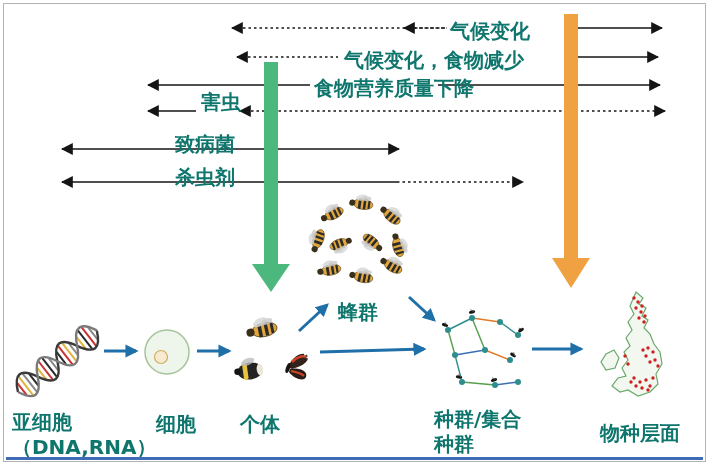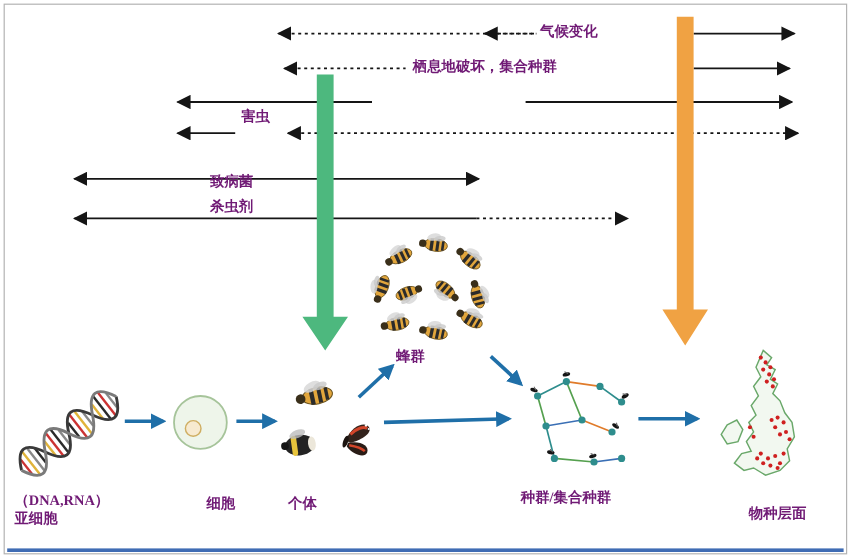--- a/index.html
+++ b/index.html
@@ -8,22 +8,22 @@
     font-family:"DejaVu Sans", sans-serif; overflow:hidden;
   }
   .frame {
     position:absolute; inset:3px; border:1px solid #b3b3b3; pointer-events:none;
   }
   .bottom-line {
     position:absolute; left:6px; right:6px; bottom:5px; height:3px; background:#3f6cb4;
   }
   svg.layer { position:absolute; left:0; top:0; }
   .lbl {
-    position:absolute; font-size:12px; font-weight:700; color:#701a75;
-    white-space:nowrap; line-height:1.25;font-family:Liberation Serif, serif;
+    position:absolute; font-size:20px; font-weight:700; color:#0f766e;
+    white-space:nowrap; line-height:1.25;
   }
   .lbl.wrap { white-space:normal; }
   .hline { stroke:#151515; stroke-width:1.5; }
   .dash  { stroke-dasharray:2.5 3; }
   .blue  { stroke:#1f6fa8; stroke-width:3; }
   .edge  { stroke-width:1.4; }
 </style>
 </head>
 <body>
 
@@ -205,30 +205,31 @@
       <line class="blue" x1="104" y1="351" x2="136" y2="351" marker-end="url(#ahB)"></line>
       <line class="blue" x1="197" y1="351" x2="229" y2="351" marker-end="url(#ahB)"></line>
       <line class="blue" x1="299" y1="331" x2="327" y2="305" marker-end="url(#ahB)"></line>
       <line class="blue" x1="409" y1="297" x2="434" y2="320" marker-end="url(#ahB)"></line>
       <line class="blue" x1="320" y1="352" x2="424" y2="349" marker-end="url(#ahB)"></line>
       <line class="blue" x1="532" y1="349" x2="581" y2="349" marker-end="url(#ahB)"></line>
     </g>
   </svg>
 
   <div class="lbl" style="left:450px; top:19px;">气候变化</div>
-  <div class="lbl" style="left:344px; top:48px;">栖息地破坏，集合种群</div>
+  <div class="lbl" style="left:344px; top:48px;">气候变化，食物减少</div>
+  <div class="lbl" style="left:314px; top:76px;">食物营养质量下降</div>
   <div class="lbl" style="left:201px; top:90px;">害虫</div>
-  <div class="lbl" style="left:175px; top:132px;margin-top:12px;">致病菌</div>
+  <div class="lbl" style="left:175px; top:132px;">致病菌</div>
   <div class="lbl" style="left:175px; top:165px;">杀虫剂</div>
 
   <div class="lbl" style="left:12px; top:410px;">
+    <div>亚细胞</div>
     <div>（DNA,RNA）</div>
-    <div>亚细胞</div>
   </div>
   <div class="lbl" style="left:140px; top:412px; width:56px; text-align:right;">细胞</div>
   <div class="lbl" style="left:240px; top:412px; width:56px; text-align:left;">个体</div>
-  <div class="lbl" style="left:330px; top:290px; width:56px; ">蜂群</div>
+  <div class="lbl" style="left:330px; top:300px; width:56px; text-align:center;">蜂群</div>
   <div class="lbl wrap" style="left:434px; top:407px; width:88px;">种群/集合种群</div>
   <div class="lbl" style="left:600px; top:421px; width:72px; text-align:right;">物种层面</div>
 
   <div class="bottom-line"></div>
   <div class="frame"></div>
 </div>
 
 </body></html>

